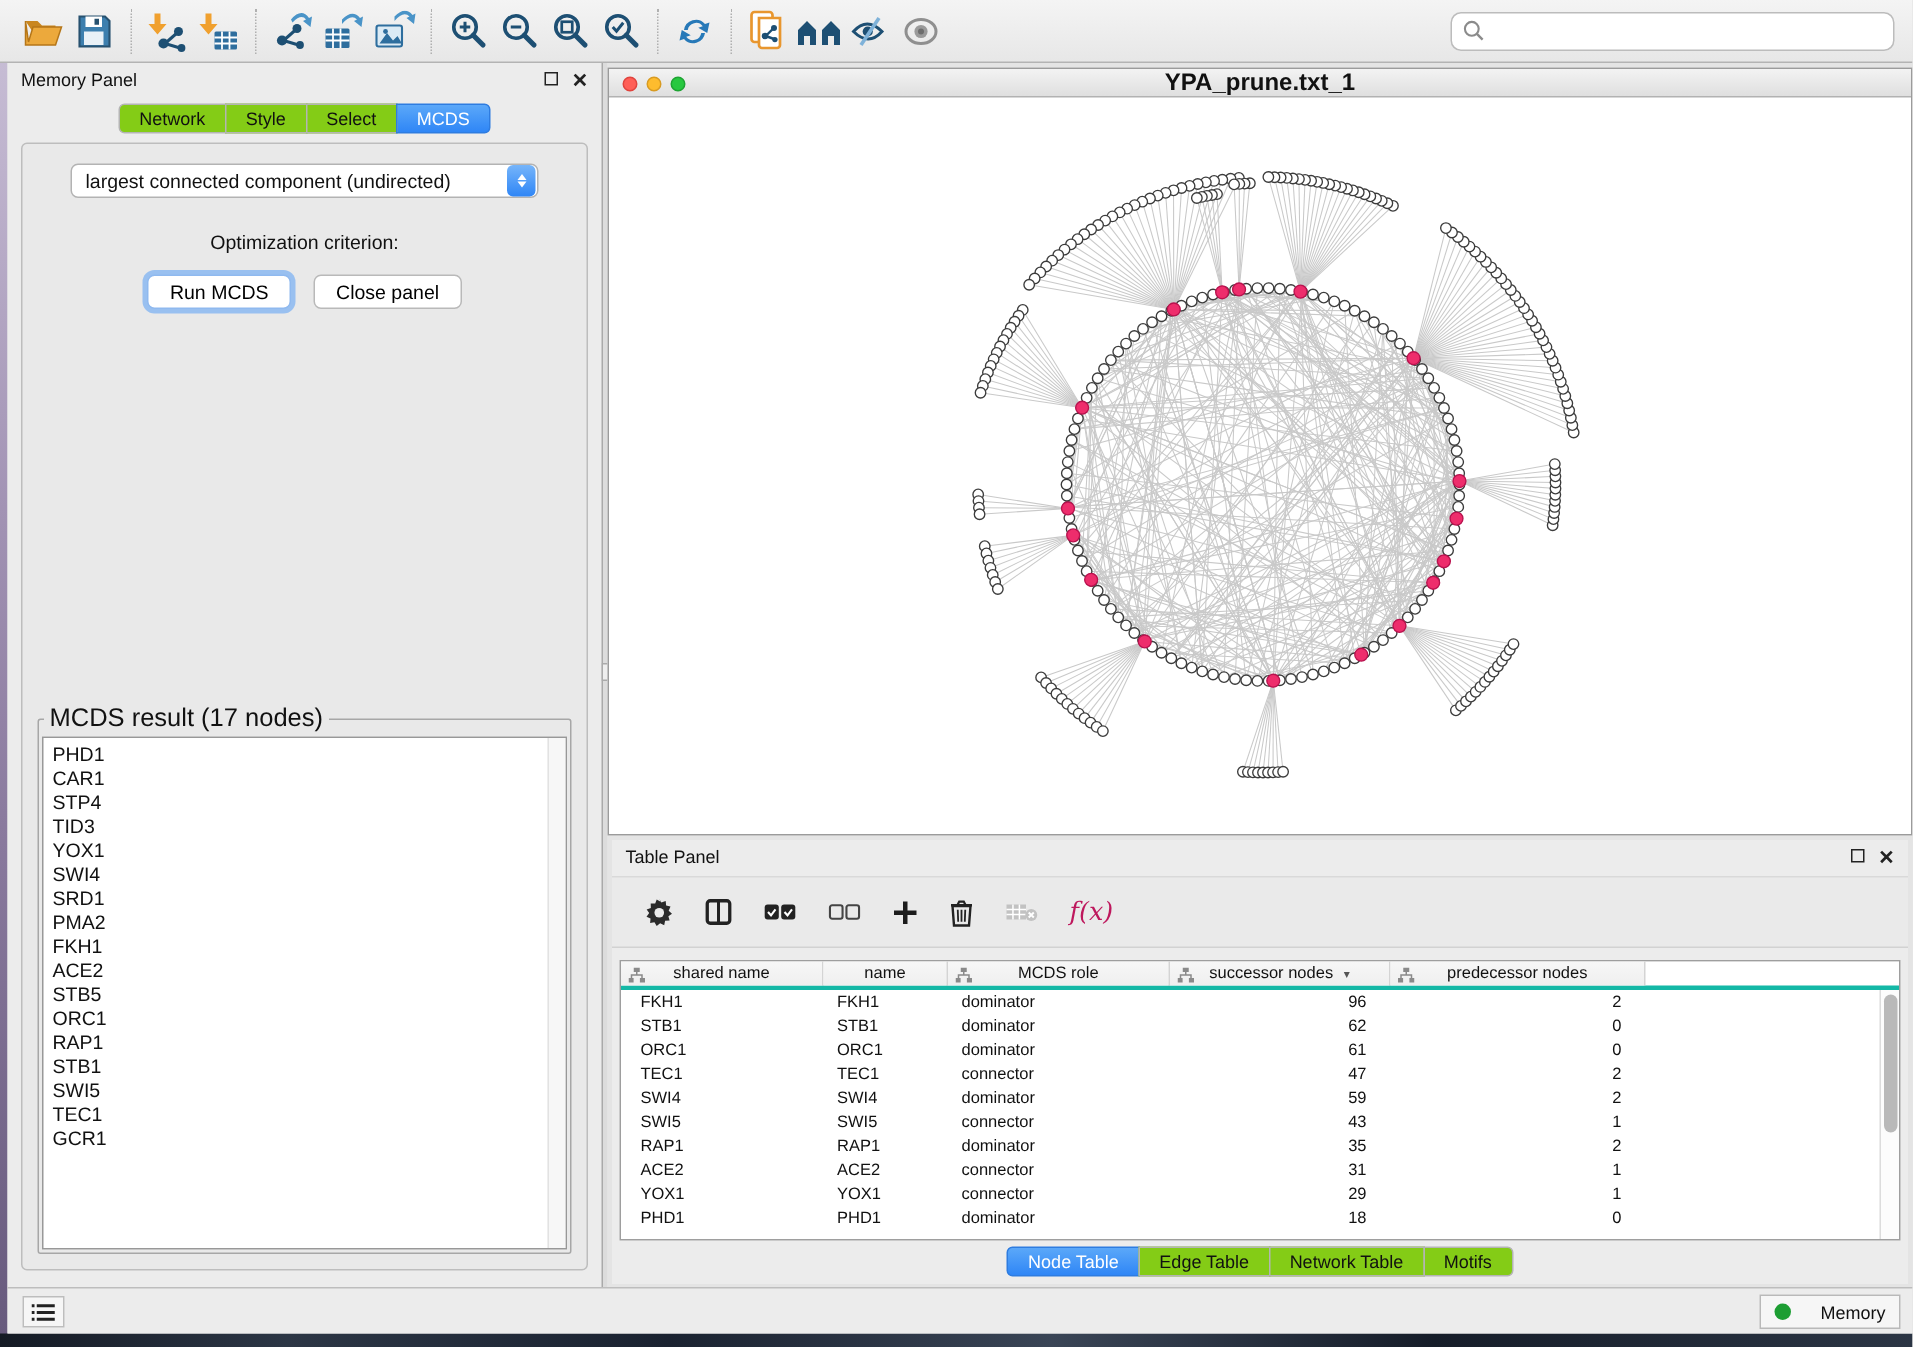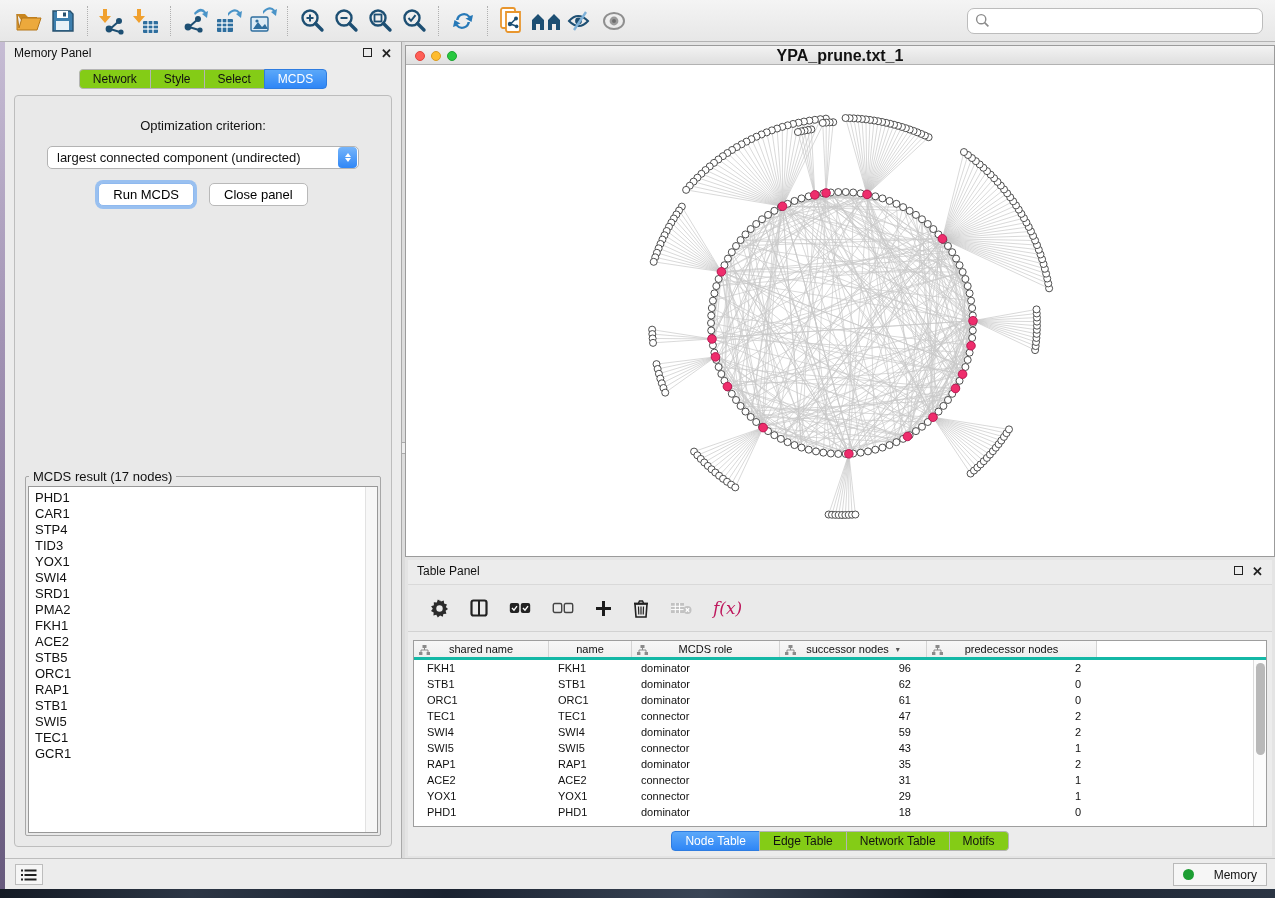--- a/index.html
+++ b/index.html
@@ -49,21 +49,21 @@
     align-items:center; justify-content:center; gap:1px; }
   .chev { width:0; height:0; border-left:3.5px solid transparent; border-right:3.5px solid transparent; }
   .chev.up { border-bottom:4px solid #fff; }
   .chev.dn { border-top:4px solid #fff; }
   #cp-buttons { display:flex; justify-content:center; gap:15px; margin-top:14px; }
   .mac-btn { background:#fff; border:1px solid #b9b9b9; border-radius:5px; padding:3px 14px;
     font-size:13px; font-family:"Liberation Sans",sans-serif; }
   .mac-btn.focused { box-shadow:0 0 0 3px rgba(110,170,245,.65); border-color:#8fb9ef; }
   #result-box { position:absolute; left:10px; right:10px; top:373px; bottom:10px;
     border:1px solid #a7a7a7; border-radius:2px; padding:0; }
-  #result-box legend { font-size:13px; padding:0 4px; margin-left:3px; }
+  #result-box legend { font-size:17px; padding:0 4px; margin-left:3px; }
   #result-list { position:absolute; left:2px; right:2px; top:2px; bottom:2px;
     background:#fff; border:1px solid #989898; overflow:hidden; }
   #result-list ul { list-style:none; padding:3px 0 0 6px; }
   #result-list li { font-size:13px; line-height:16px; }
   #result-scroll { position:absolute; right:0; top:0; bottom:0; width:12px;
     background:#f7f7f7; border-left:1px solid #e2e2e2; }
 
   
   #splitter { position:absolute; left:402px; top:42px; width:3px; height:816px; background:#dcdcdc; }
   #splitter .grip { position:absolute; left:-1px; top:400px; width:5px; height:12px;
@@ -287,28 +287,28 @@
     <span class="wi"><span class="float-glyph"></span></span>
     <span class="wi close-glyph">✕</span>
   </div>
   <div id="cp-tabs">
       <span class="seg">Network</span>
       <span class="seg">Style</span>
       <span class="seg">Select</span>
       <span class="seg active">MCDS</span>
     </div>
   <div id="cp-pane">
-    <div id="opt-label">Optimization criterion:</div>
     <div id="combo">
       <span class="combo-text">largest connected component (undirected)</span>
       <span class="stepper">
           <span class="chev up"></span>
           <span class="chev dn"></span>
         </span>
     </div>
+    <div id="opt-label">Optimization criterion:</div>
     <div id="cp-buttons">
       <button class="mac-btn focused">Run MCDS</button>
       <button class="mac-btn">Close panel</button>
     </div>
     <fieldset id="result-box">
       <legend>MCDS result (17 nodes)</legend>
       <div id="result-list">
         <ul id="result-ul">
             <li>PHD1</li>
             <li>CAR1</li>

